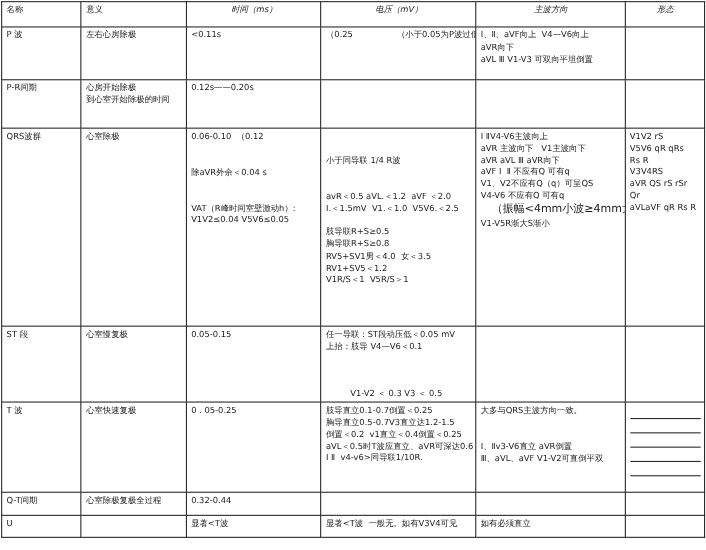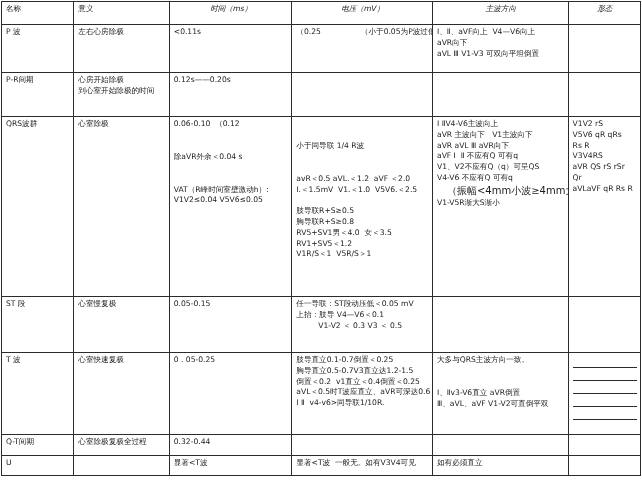--- a/index.html
+++ b/index.html
@@ -63,21 +63,21 @@
   .col-volt   { width: 140px; }
   .col-dir    { width: 135px; }
   .col-shape  { width: 72px; }
 
   td.name-cell { font-weight: bold; font-size: 8px; }
   td.mean-cell { font-size: 8px; }
   td.time-cell { font-size: 7.8px; }
 
   .ln { display: block; white-space: pre; }
   .ln.ind1 { padding-left: 10px; }
-  .ln.ind2 { padding-left: 22px; }
+  .ln.ind2 { padding-left: 22px; margin-top: 32px; }
   .ln.gap  { margin-top: 11px; }
   .ln.gap2 { margin-top: 22px; }
   .ln.small { font-size: 10px; }
 
   
   td.shape-grid { padding: 0; }
   table.inner {
     border-collapse: collapse;
     width: 100%;
     height: 100%;

